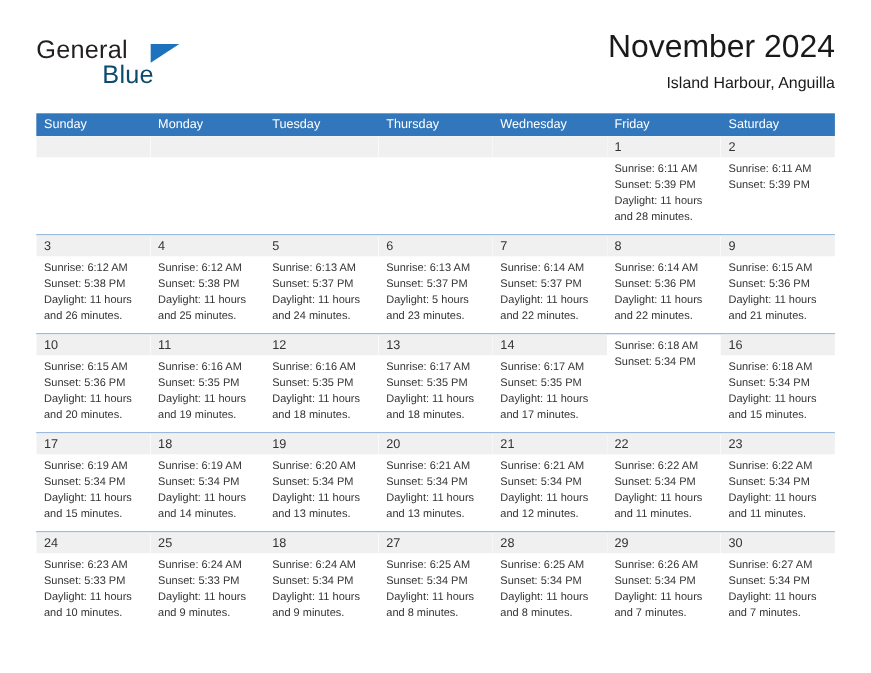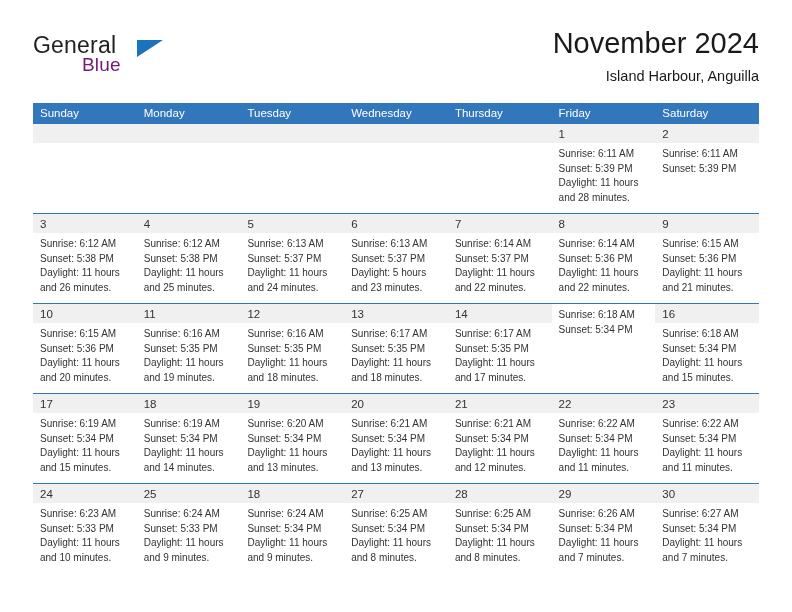--- a/index.html
+++ b/index.html
@@ -40,25 +40,25 @@
     position: absolute;
     left: 0;
     top: 0;
     font-size: 23px;
     letter-spacing: 0.2px;
     color: #231f20;
     font-family: "Liberation Sans", sans-serif;
   }
   .brand-blue {
     position: absolute;
-    left: 49px;
+    left: 60px;
     top: 22px;
-    font-size: 19px;
+    font-size: 23px;
     letter-spacing: 0.2px;
-    color: #701a75;
+    color: #0c4a6e;
     font-family: "Liberation Sans", sans-serif;
   }
   .brand-tri {
     position: absolute;
     left: 104px;
     top: 8px;
     width: 0;
     height: 0;
     border-left: 26px solid #1c72bd;
     border-bottom: 17px solid transparent;
@@ -163,22 +163,22 @@
       <h1 class="cal-title">November 2024</h1>
       <div class="cal-subtitle">Island Harbour, Anguilla</div>
     </div>
   </div>
 
   <div class="calendar">
     <div class="weekday-row">
       <div class="weekday">Sunday</div>
       <div class="weekday">Monday</div>
       <div class="weekday">Tuesday</div>
+      <div class="weekday">Thursday</div>
       <div class="weekday">Wednesday</div>
-      <div class="weekday">Thursday</div>
       <div class="weekday">Friday</div>
       <div class="weekday">Saturday</div>
     </div>
     <div id="weeks-container">
         <div class="week-row">
           <div class="day-cell empty">
             <div class="day-number-band"><span class="day-number"></span></div>
           </div>
           <div class="day-cell empty">
             <div class="day-number-band"><span class="day-number"></span></div>

